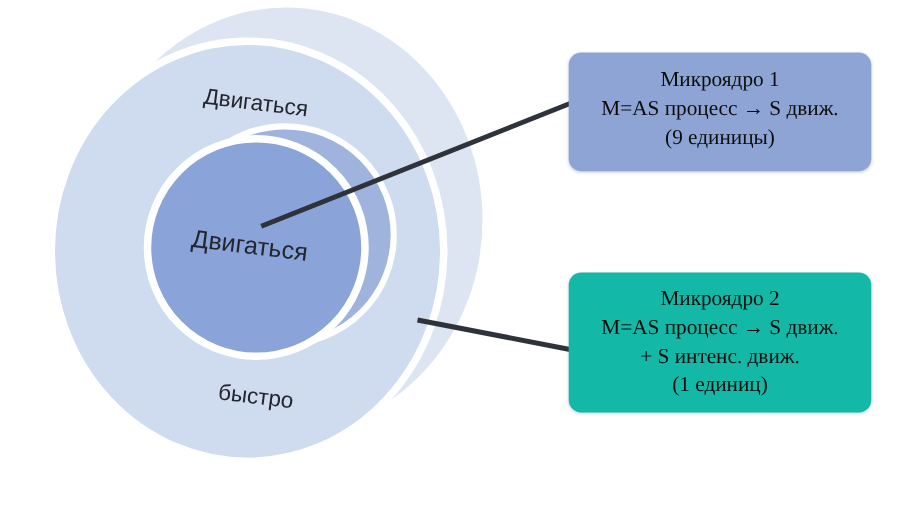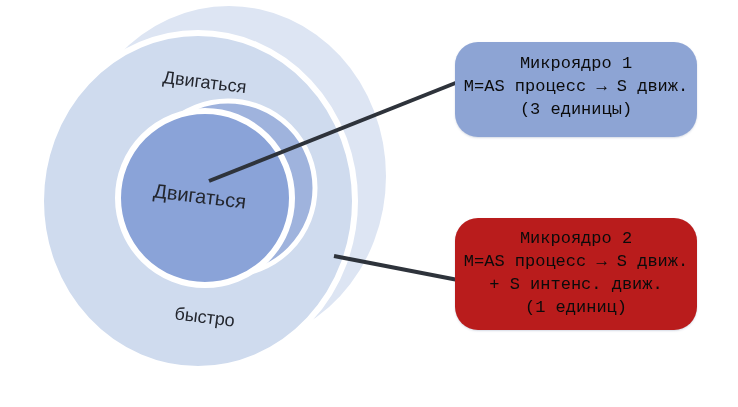--- a/index.html
+++ b/index.html
@@ -13,24 +13,24 @@
   }
   .stage svg { position: absolute; left: 0; top: 0; }
   .circle-label {
     font-family: "Liberation Sans", sans-serif;
     fill: #23262e;
   }
   .callout {
     position: absolute;
     left: 455px;
     width: 242px;
-    border-radius: 23px;
+    border-radius: 10px;
     box-sizing: border-box;
     text-align: center;
-    font-family: Liberation Mono, monospace;
+    font-family: Liberation Serif, serif;
     color: #0b0b0b;
     font-size: 17px;
     line-height: 23px;
     box-shadow: 0 1px 2px rgba(90,110,150,0.25);
   }
   .callout-1 { top: 42px; height: 95px; padding-top: 10px; }
   .callout-2 { top: 218px; height: 112px; padding-top: 9px; }
   .callout .line { white-space: nowrap; }
 </style>
 </head>
@@ -54,23 +54,23 @@
     <text class="circle-label" x="204" y="88" font-size="18" text-anchor="middle" transform="rotate(7 204 88)" fill="#23262e">Двигаться</text>
 
     <text class="circle-label" x="199" y="203" font-size="20" text-anchor="middle" transform="rotate(7 199 203)" fill="#23262e">Двигаться</text>
 
     <text class="circle-label" x="204" y="323" font-size="18" text-anchor="middle" transform="rotate(7 204 323)" fill="#23262e">быстро</text>
   </svg>
 
   <div class="callout callout-1" style="background-color: rgb(141, 164, 212);">
     <div class="line">Микроядро 1</div>
     <div class="line">M=AS процесс → S движ.</div>
-    <div class="line">(3 единицы)</div>
+    <div class="line">(9 единицы)</div>
   </div>
 
-  <div class="callout callout-2" style="background-color: #b91c1c;">
+  <div class="callout callout-2" style="background-color: #14b8a6;">
     <div class="line">Микроядро 2</div>
     <div class="line">M=AS процесс → S движ.</div>
     <div class="line">+ S интенс. движ.</div>
     <div class="line">(1 единиц)</div>
   </div>
 
 </div>
 
 </body></html>

